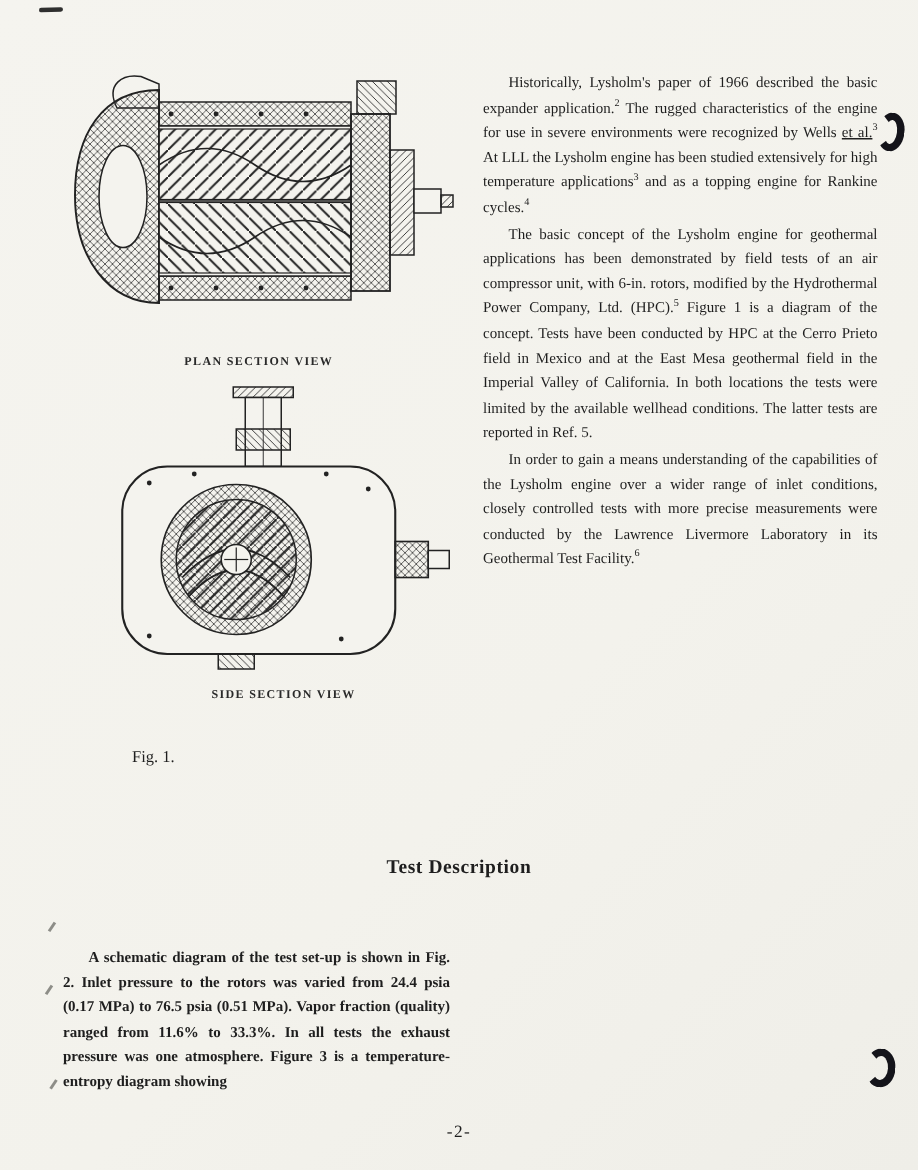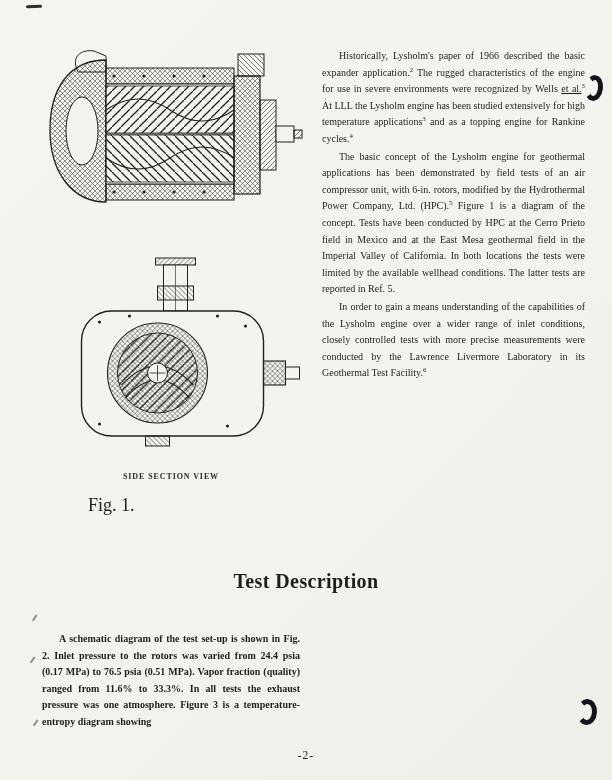--- a/index.html
+++ b/index.html
@@ -7,23 +7,23 @@
     position:relative;width:612px;height:780px;margin:0 auto;
     background:linear-gradient(135deg,#f5f4ef 0%,#f3f2ec 60%,#efeee8 100%);
     font-family:"Liberation Serif", serif;color:#1e1e1e;overflow:hidden;
   }
   .col{position:absolute;text-align:justify;font-size:10px;line-height:16.6px;}
   .col p{margin:0 0 1px 0;text-indent:1.7em;}
   .col p.noindent{text-indent:0;}
   sup{font-size:0.68em;line-height:0;}
   .figure{position:absolute;}
   .figlabel{position:absolute;text-align:center;font-size:8px;font-weight:bold;letter-spacing:0.9px;color:#2a2a2a;}
-  .caption{position:absolute;left:88px;top:498px;width:222px;display:flex;gap:9px;font-size:18px;line-height:15.6px;}
+  .caption{position:absolute;left:88px;top:498px;width:222px;display:flex;gap:9px;font-size:11px;line-height:15.6px;}
   .caption .cap-label{white-space:nowrap;}
-  .heading{position:absolute;left:0;right:0;top:570px;text-align:center;font-weight:bold;font-size:20px;letter-spacing:0.4px;}
+  .heading{position:absolute;left:0;right:0;top:570px;text-align:center;font-weight:bold;font-size:13px;letter-spacing:0.4px;}
   .pagenum{position:absolute;left:0;right:0;top:749px;text-align:center;font-size:11.5px;letter-spacing:1px;}
   .crescent{position:absolute;border:5px solid #14141a;border-radius:50%;border-left-color:transparent;background:transparent;}
   .crescent.c1{left:585px;top:75px;width:8px;height:16px;transform:rotate(8deg);}
   .crescent.c2{left:577px;top:699px;width:10px;height:16px;transform:rotate(4deg);}
   .corner-dash{position:absolute;left:26px;top:5px;width:16px;height:3px;background:#2f2f2f;border-radius:2px;transform:rotate(-2deg);}
   .tick{position:absolute;width:7px;height:1.6px;background:#6b6b66;transform:rotate(-56deg);opacity:0.75;}
   .tick.t1{left:31px;top:617px;}
   .tick.t2{left:29px;top:659px;}
   .tick.t3{left:32px;top:722px;}
   svg{display:block;}
@@ -78,20 +78,21 @@
       <circle cx="74" cy="30" r="1.6" fill="#222"></circle>
         <circle cx="104" cy="30" r="1.6" fill="#222"></circle>
       <circle cx="134" cy="30" r="1.6" fill="#222"></circle>
         <circle cx="164" cy="30" r="1.6" fill="#222"></circle>
       <circle cx="74" cy="146" r="1.6" fill="#222"></circle>
         <circle cx="104" cy="146" r="1.6" fill="#222"></circle>
       <circle cx="134" cy="146" r="1.6" fill="#222"></circle>
         <circle cx="164" cy="146" r="1.6" fill="#222"></circle>
     </svg>
   </div>
+  <div class="figlabel" style="left:40px;top:236px;width:265px;">PLAN SECTION VIEW</div>
 
   <div class="figure" style="left:66px;top:256px;width:238px;height:200px;">
     <svg viewBox="0 0 235 200" width="238" height="200">
       <rect x="88" y="2" width="40" height="7" fill="url(#hA)" stroke="#222" stroke-width="1"></rect>
       <rect x="96" y="9" width="24" height="46" fill="#f4f3ee" stroke="#222" stroke-width="1"></rect>
       <line x1="108" y1="9" x2="108" y2="55" stroke="#222" stroke-width="0.6"></line>
       <rect x="90" y="30" width="36" height="14" fill="url(#hB)" stroke="#222" stroke-width="1"></rect>
       <rect x="14" y="55" width="182" height="125" rx="30" fill="#f4f3ee" stroke="#222" stroke-width="1.4"></rect>
       <circle cx="90" cy="117" r="50" fill="url(#hX)" stroke="#222" stroke-width="1.1"></circle>
       <circle cx="90" cy="117" r="40" fill="url(#hR)" stroke="#222" stroke-width="1"></circle>
@@ -104,21 +105,21 @@
       <rect x="218" y="111" width="14" height="12" fill="#f4f3ee" stroke="#222" stroke-width="1"></rect>
       <rect x="78" y="180" width="24" height="10" fill="url(#hB)" stroke="#222" stroke-width="1"></rect>
       <circle cx="32" cy="66" r="1.6" fill="#222"></circle>
         <circle cx="62" cy="60" r="1.6" fill="#222"></circle>
       <circle cx="150" cy="60" r="1.6" fill="#222"></circle>
         <circle cx="178" cy="70" r="1.6" fill="#222"></circle>
       <circle cx="32" cy="168" r="1.6" fill="#222"></circle>
         <circle cx="160" cy="170" r="1.6" fill="#222"></circle>
     </svg>
   </div>
-  <div class="figlabel" style="left:52px;top:458px;width:238px;margin-top:14px;">SIDE SECTION VIEW</div>
+  <div class="figlabel" style="left:70px;top:458px;width:238px;">SIDE SECTION VIEW</div>
 
   <div class="caption">
     <span class="cap-label">Fig. 1.</span>
   </div>
 
   <div class="col" style="left:322px;top:48px;width:263px;">
     <p><span>Historically, Lysholm's paper of 1966 described the basic expander application.</span><sup>2</sup><span> The rugged characteristics of the engine for use in severe environments were recognized by Wells </span><span style="text-decoration: underline;">et al.</span><sup>3</sup><span> At LLL the Lysholm engine has been studied extensively for high temperature applications</span><sup>3</sup><span> and as a topping engine for Rankine cycles.</span><sup>4</sup></p>
     <p><span>The basic concept of the Lysholm engine for geothermal applications has been demonstrated by field tests of an air compressor unit, with 6-in. rotors, modified by the Hydrothermal Power Company, Ltd. (HPC).</span><sup>5</sup><span> Figure 1 is a diagram of the concept. Tests have been conducted by HPC at the Cerro Prieto field in Mexico and at the East Mesa geothermal field in the Imperial Valley of California. In both locations the tests were limited by the available wellhead conditions. The latter tests are reported in Ref. 5.</span></p>
     <p><span>In order to gain a means understanding of the capabilities of the Lysholm engine over a wider range of inlet conditions, closely controlled tests with more precise measurements were conducted by the Lawrence Livermore Laboratory in its Geothermal Test Facility.</span><sup>6</sup></p>
   </div>

